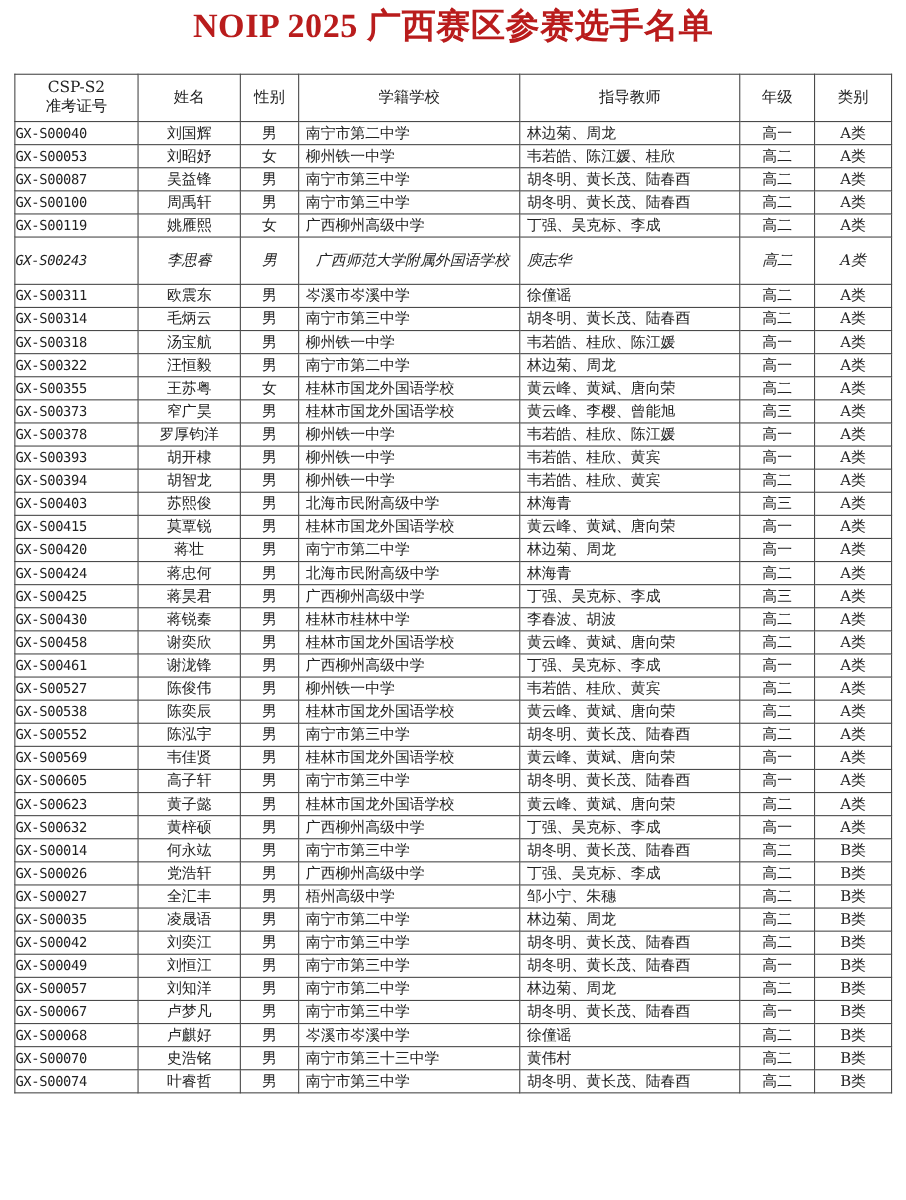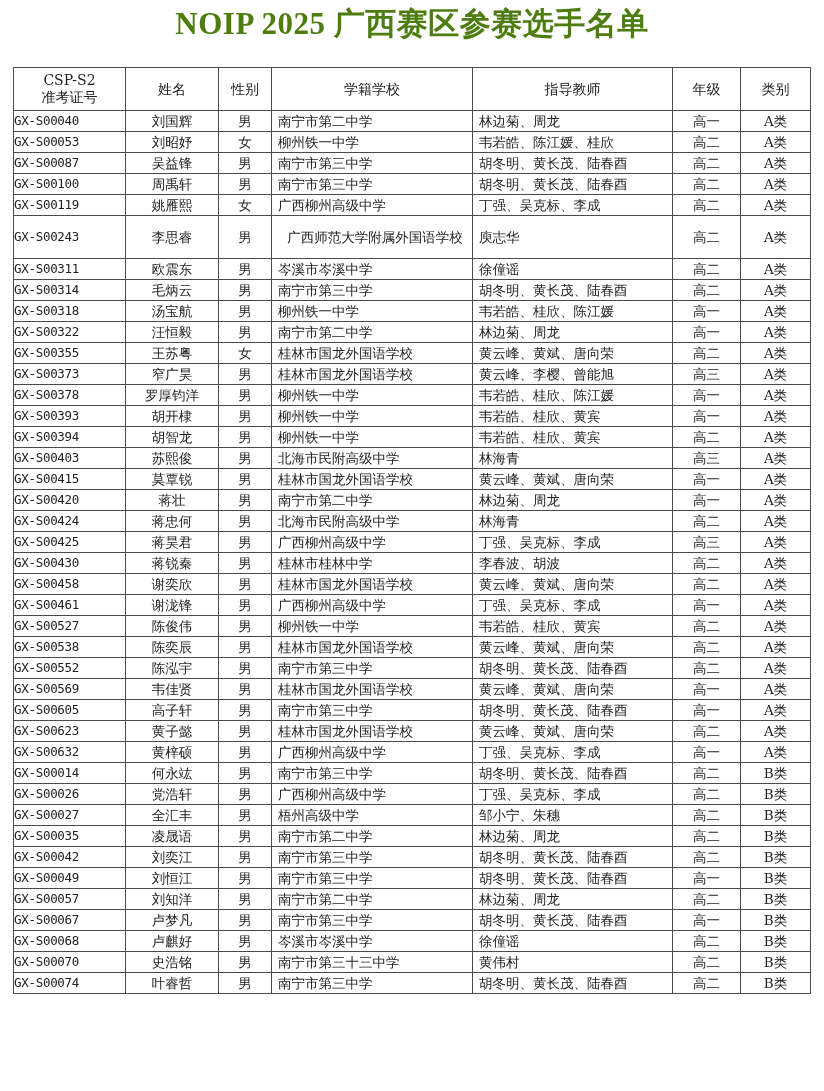--- a/index.html
+++ b/index.html
@@ -1,33 +1,33 @@
 <!DOCTYPE html>
 <html><head>
 <meta charset="utf-8">
 <style>
   html, body { margin: 0; padding: 0; background: #ffffff; }
   body { width: 824px; height: 1091px; position: relative; overflow: hidden;
          font-family: "DejaVu Serif", "Liberation Serif", serif; color: #1a1a1a; }
   .title { position: absolute; top: 4px; left: 0; width: 824px; text-align: center;
            font-family: "Liberation Serif", "DejaVu Serif", serif; font-weight: bold;
-           font-size: 31px; letter-spacing: 0.5px; color: #4d7c0f; line-height: 40px; }
+           font-size: 31px; letter-spacing: 0.5px; color: #b91c1c; line-height: 40px; }
   table { position: absolute; top: 67px; left: 13px; width: 797px;
           border-collapse: collapse; table-layout: fixed; }
   col.c1 { width: 112px; } col.c2 { width: 93px; } col.c3 { width: 53px; }
   col.c4 { width: 201px; } col.c5 { width: 200px; } col.c6 { width: 68px; } col.c7 { width: 70px; }
   th, td { border: 1px solid #4a4a4a; font-weight: normal; padding: 0; overflow: hidden;
            white-space: nowrap; }
   th { height: 42px; font-size: 14px; line-height: 17px; text-align: center; color: #222; }
   td { height: 20px; font-size: 13.5px; line-height: 20px; color: #222; }
   td.center { text-align: center; }
   td.left { text-align: left; padding-left: 6px; }
   td.id { font-family: "DejaVu Sans Mono", "Liberation Mono", monospace; font-size: 12.5px;
           letter-spacing: -0.3px; text-align: left; }
-  tr.tall td { height: 42px; }
+  tr.tall td { height: 42px; font-style: italic; }
   td.wrap { white-space: normal; line-height: 19px; text-align: center; }
   table { border: 1.5px solid #333; }
 </style>
 </head>
 <body>
 
 <div class="title">NOIP 2025 广西赛区参赛选手名单</div>
 
 <table>
   <colgroup>

